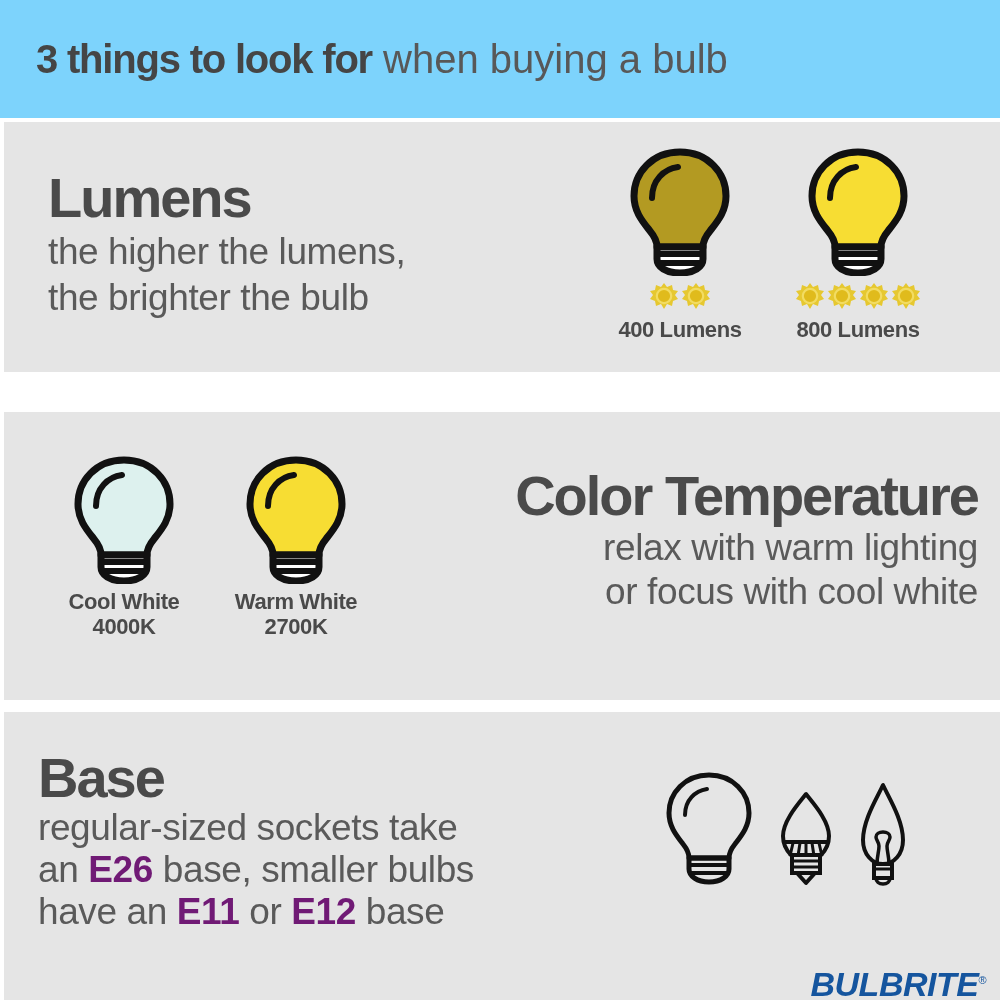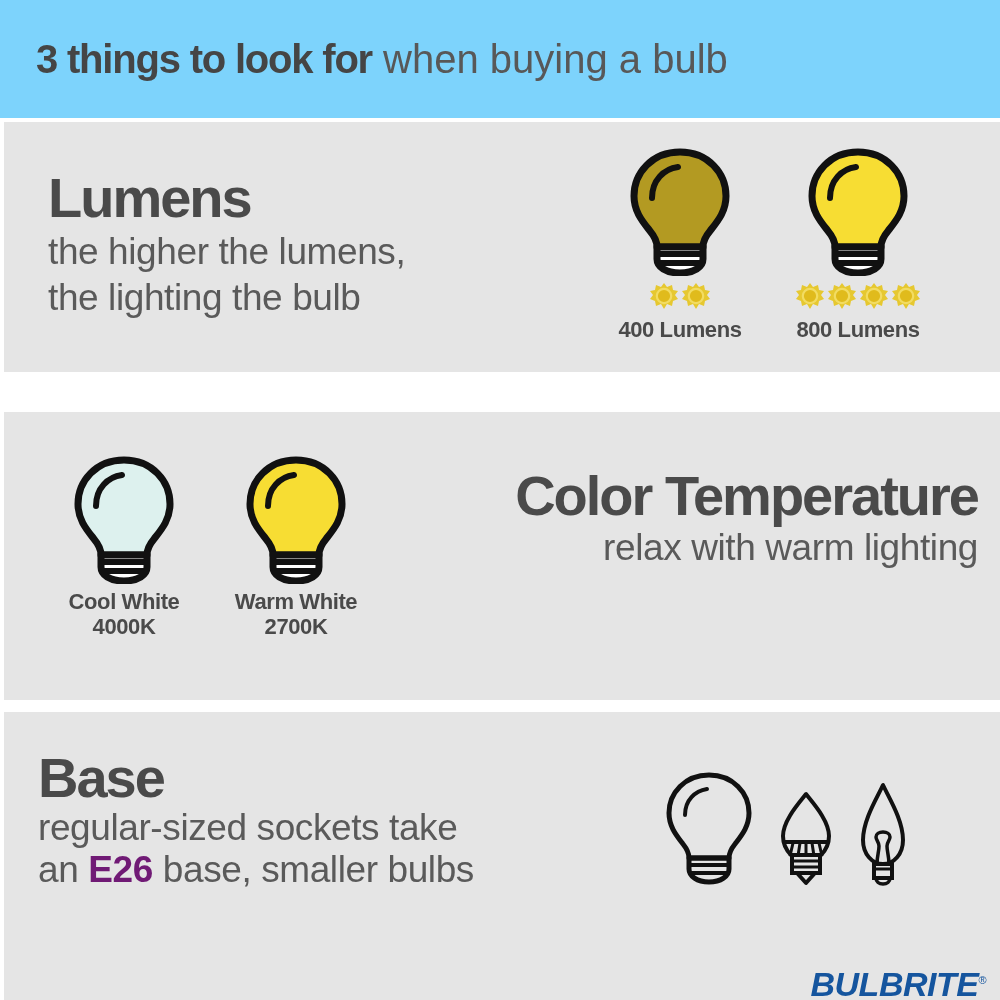--- a/index.html
+++ b/index.html
@@ -193,21 +193,21 @@
   <div class="header-title">
     <span class="strong">3 things to look for</span><span class="light"> when buying a bulb</span>
   </div>
 </div>
 
 <div class="panel" id="panel-lumens">
 
   <div class="lumens-text">
     <div class="sect-heading">Lumens</div>
     <div class="sect-sub">the higher the lumens,</div>
-    <div class="sect-sub">the lighting the bulb</div>
+    <div class="sect-sub">the brighter the bulb</div>
   </div>
 
   <div class="lumens-graphics">
 
     <div class="bulb-col">
       <span>
         <svg width="116" height="130" viewBox="0 0 116 130">
           <path d="M58 6 C30 6 12 27 12 50 C12 66 21 76 28 85 C33 91 35 96 35 101 L81 101 C81 96 83 91 88 85 C95 76 104 66 104 50 C104 27 86 6 58 6 Z" fill="#b39a22" stroke="#111111" stroke-width="7" stroke-linejoin="round"></path>
           <path d="M30 52 C30 34 42 23 56 21" fill="none" stroke="#111111" stroke-width="6" stroke-linecap="round"></path>
           <path d="M35 101 L81 101 L81 113 C81 121 72 127 58 127 C44 127 35 121 35 113 Z" fill="#ffffff" stroke="#111111" stroke-width="7" stroke-linejoin="round"></path>
@@ -308,30 +308,32 @@
         <div>Warm White</div>
         <div>2700K</div>
       </div>
     </div>
 
   </div>
 
   <div class="ct-text">
     <div class="sect-heading">Color Temperature</div>
     <div class="sect-sub">relax with warm lighting</div>
+    <div class="sect-sub">or focus with cool white</div>
   </div>
 
 </div>
 
 <div class="panel" id="panel-base">
 
   <div class="base-text">
     <div class="sect-heading">Base</div>
     <div class="sect-sub">regular-sized sockets take</div>
     <div class="sect-sub"><span>an </span><b>E26</b><span> base, smaller bulbs</span></div>
+    <div class="sect-sub"><span>have an </span><b>E11</b><span> or </span><b>E12</b><span> base</span></div>
   </div>
 
   <div class="base-graphics">
 
     <span>
       <svg width="100" height="116" viewBox="0 0 100 116">
         <path d="M50 5 C26 5 10 23 10 43 C10 57 18 66 24 74 C28 79 30 83 30 88 L70 88 C70 83 72 79 76 74 C82 66 90 57 90 43 C90 23 74 5 50 5 Z" fill="none" stroke="#111111" stroke-width="5" stroke-linejoin="round"></path>
         <path d="M26 45 C26 30 36 21 48 19" fill="none" stroke="#111111" stroke-width="4" stroke-linecap="round"></path>
         <path d="M30 88 L70 88 L70 99 C70 106 62 112 50 112 C38 112 30 106 30 99 Z" fill="none" stroke="#111111" stroke-width="5" stroke-linejoin="round"></path>
         <line x1="30" y1="95" x2="70" y2="95" stroke="#111111" stroke-width="4"></line>

